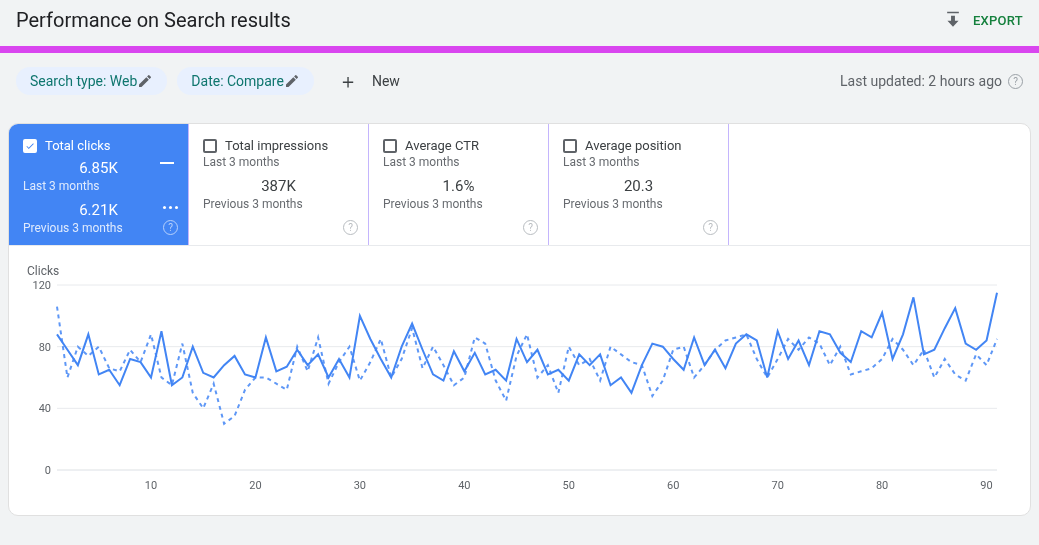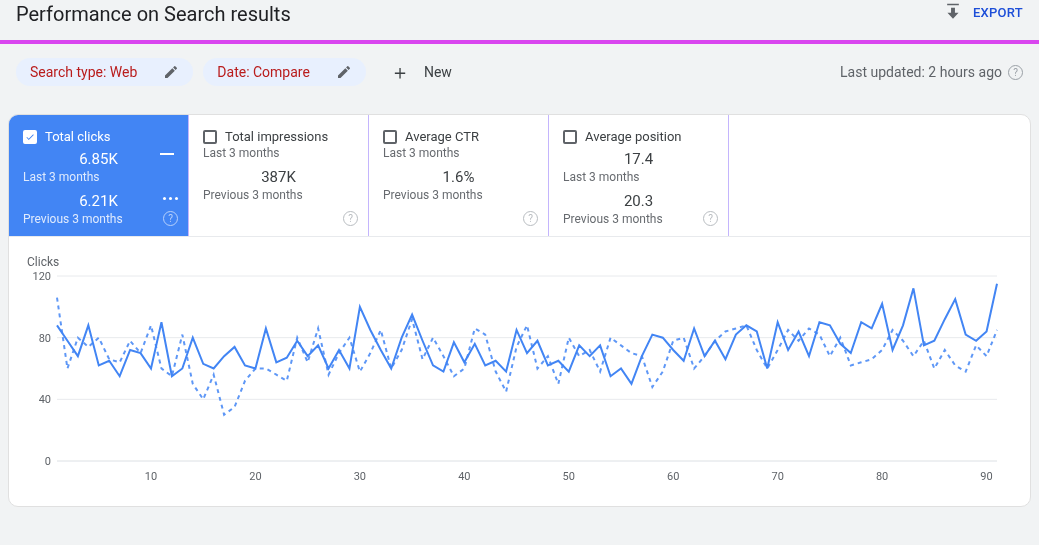--- a/index.html
+++ b/index.html
@@ -13,35 +13,35 @@
   .page {
     width: 1039px;
     height: 545px;
     background: #f1f3f4;
     position: relative;
   }
 
   
   .header-row {
     display: flex;
-    align-items: flex-start;
+    align-items: center;
     justify-content: space-between;
-    padding: 2px 16px 14px 16px;
-    border-bottom: 4px solid #d946ef;
+    padding: 8px 16px 14px 16px;
+    border-bottom: 7px solid #d946ef;
   }
   .page-title {
     font-size: 20px;
     font-weight: 400;
     color: #202124;
   }
   .export-btn {
     display: flex;
     align-items: center;
     gap: 10px;
-    color: #1d4ed8;
+    color: #15803d;
     font-size: 13px;
     letter-spacing: 0.25px;
     cursor: pointer;
     font-weight: 500;
   }
   .export-btn svg { fill: #5f6368; }
 
   
   .filter-row {
     display: flex;
@@ -50,23 +50,23 @@
     padding: 14px 16px 14px 16px;
   }
   .filters-left {
     display: flex;
     align-items: center;
     gap: 10px;
   }
   .chip {
     display: flex;
     align-items: center;
-    gap: 26px;
+    gap: 0;
     background: #e8f0fe;
-    color: #b91c1c;
+    color: #0f766e;
     border-radius: 18px;
     padding: 6px 14px;
     font-size: 14px;
     cursor: pointer;
   }
   .chip .pencil { width:16px; height:16px; fill:#5f6368; }
   .add-new {
     display: flex;
     align-items: center;
     gap: 14px;
@@ -281,21 +281,20 @@
         <div class="metric-big metric-second">1.6%</div>
         <div class="metric-sub">Previous 3 months</div>
         <div class="tile-help"><span class="help-circle">?</span></div>
       </div>
 
       <div class="metric-tile">
         <div class="metric-title-row">
           <span class="checkbox"></span>
           <span>Average position</span>
         </div>
-        <div class="metric-big">17.4</div>
         <div class="metric-sub">Last 3 months</div>
         <div class="metric-big metric-second">20.3</div>
         <div class="metric-sub">Previous 3 months</div>
         <div class="tile-help"><span class="help-circle">?</span></div>
       </div>
 
     </div>
 
     <div class="chart-area">
       <div class="y-label">Clicks</div>

